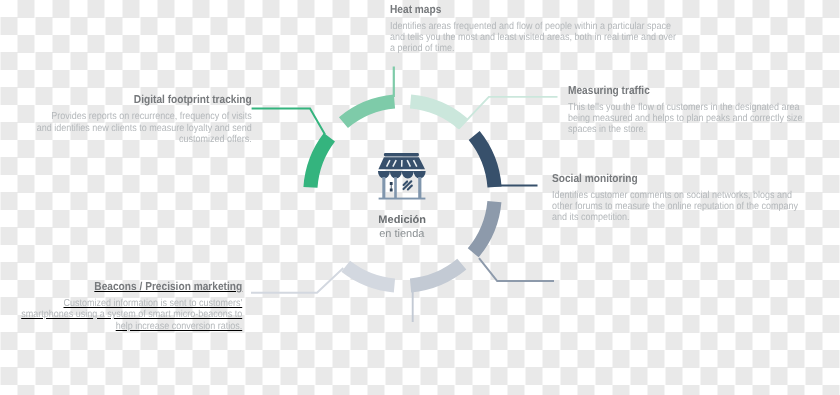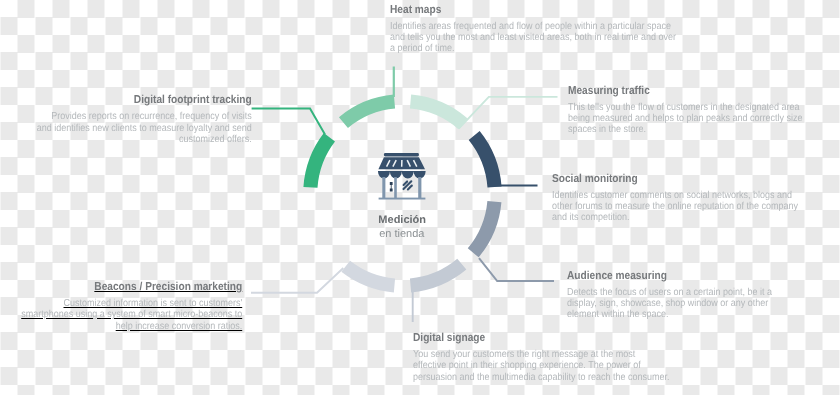--- a/index.html
+++ b/index.html
@@ -83,33 +83,21 @@
 </div>
     </div>
 
 <div class="blk" style="left:568px;top:84.5px;width:236px;">
       <div class="sq">
   <div class="t">Measuring traffic</div>
   <div class="p">This tells you the flow of customers in the designated area being measured and helps to plan peaks and correctly size spaces in the store.</div>
 </div>
     </div>
 
-<div class="blk" style="left:567px;top:269.5px;width:210px;">
-      <div class="sq">
-  <div class="t">Audience measuring</div>
-  <div class="p">Detects the focus of users on a certain point, be it a display, sign, showcase, shop window or any other element within the space.</div>
-</div>
-    </div>
 
-<div class="blk" style="left:413px;top:332px;width:258px;">
-      <div class="sq">
-  <div class="t">Digital signage</div>
-  <div class="p">You send your customers the right message at the most effective point in their shopping experience. The power of persuasion and the multimedia capability to reach the consumer.</div>
-</div>
-    </div>
 
 <div class="blk ra" style="left:14px;top:281px;width:228px;text-decoration:underline;">
       <div class="sq">
   <div class="t">Beacons / Precision marketing</div>
   <div class="p">Customized information is sent to customers' smartphones using a system of smart micro-beacons to help increase conversion ratios.</div>
 </div>
     </div>
 
 <div class="blk ra" style="left:25px;top:94.3px;width:217px;margin-left:10px;">
       <div class="sq">

